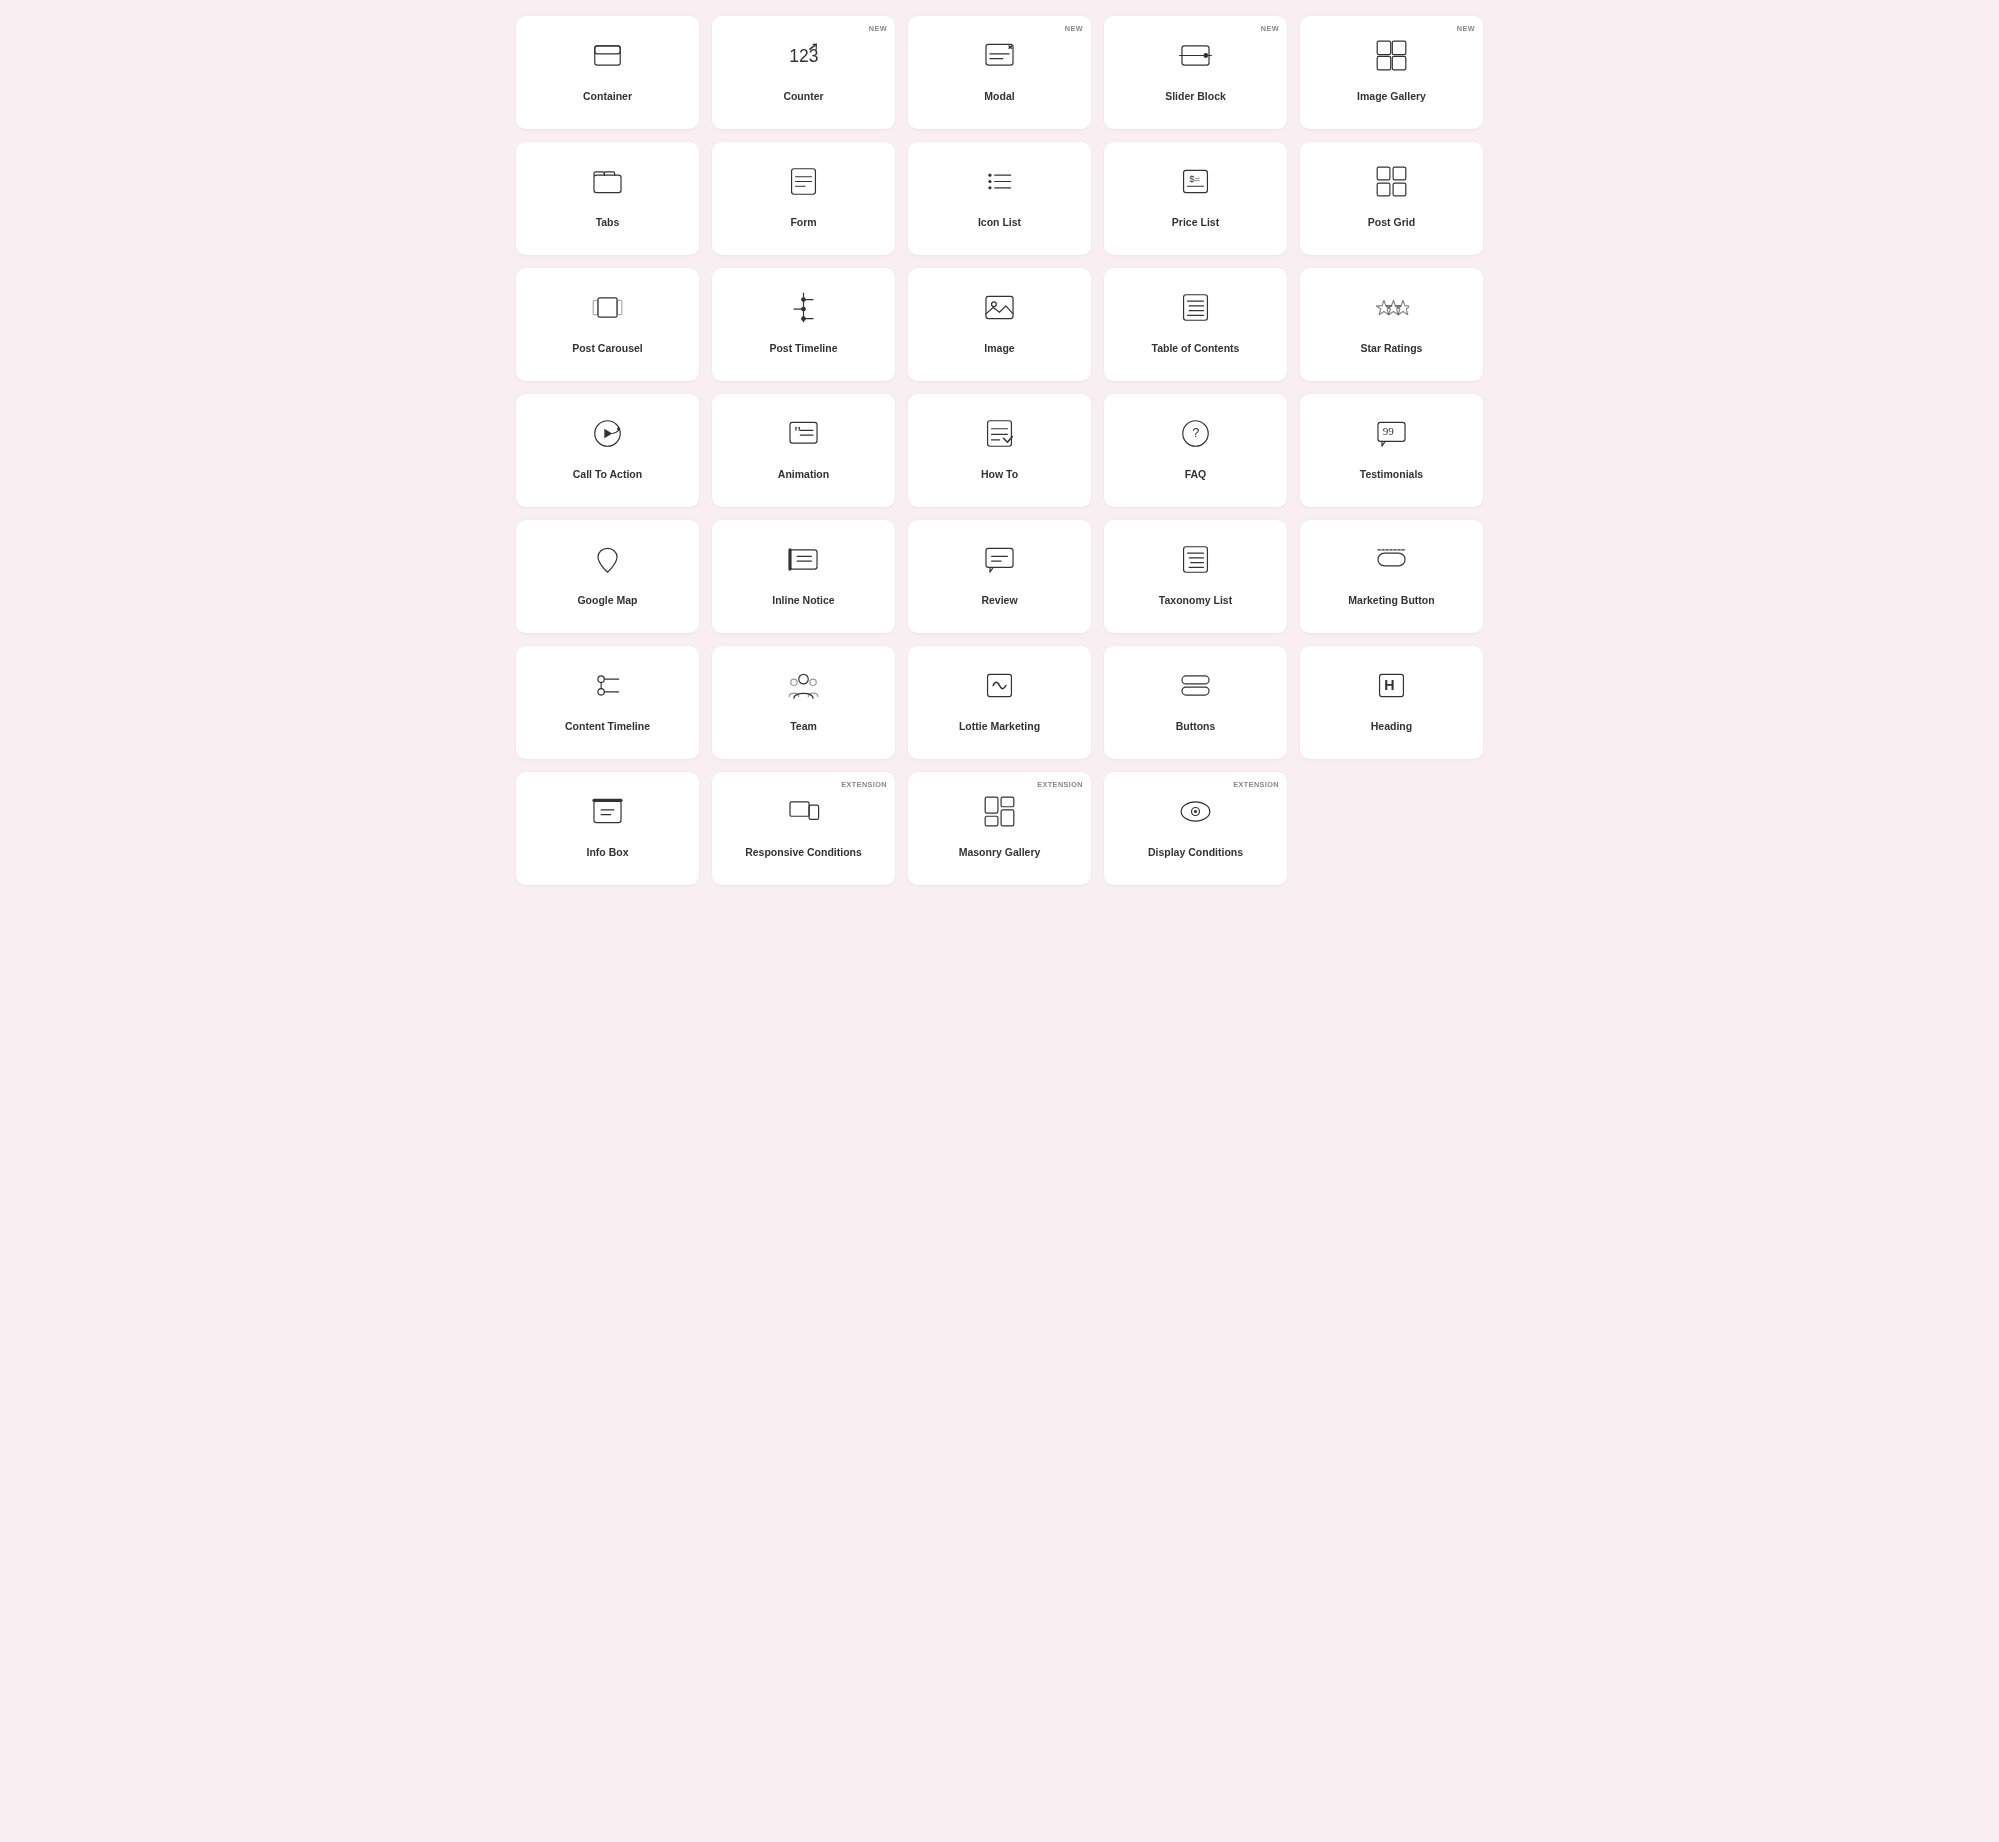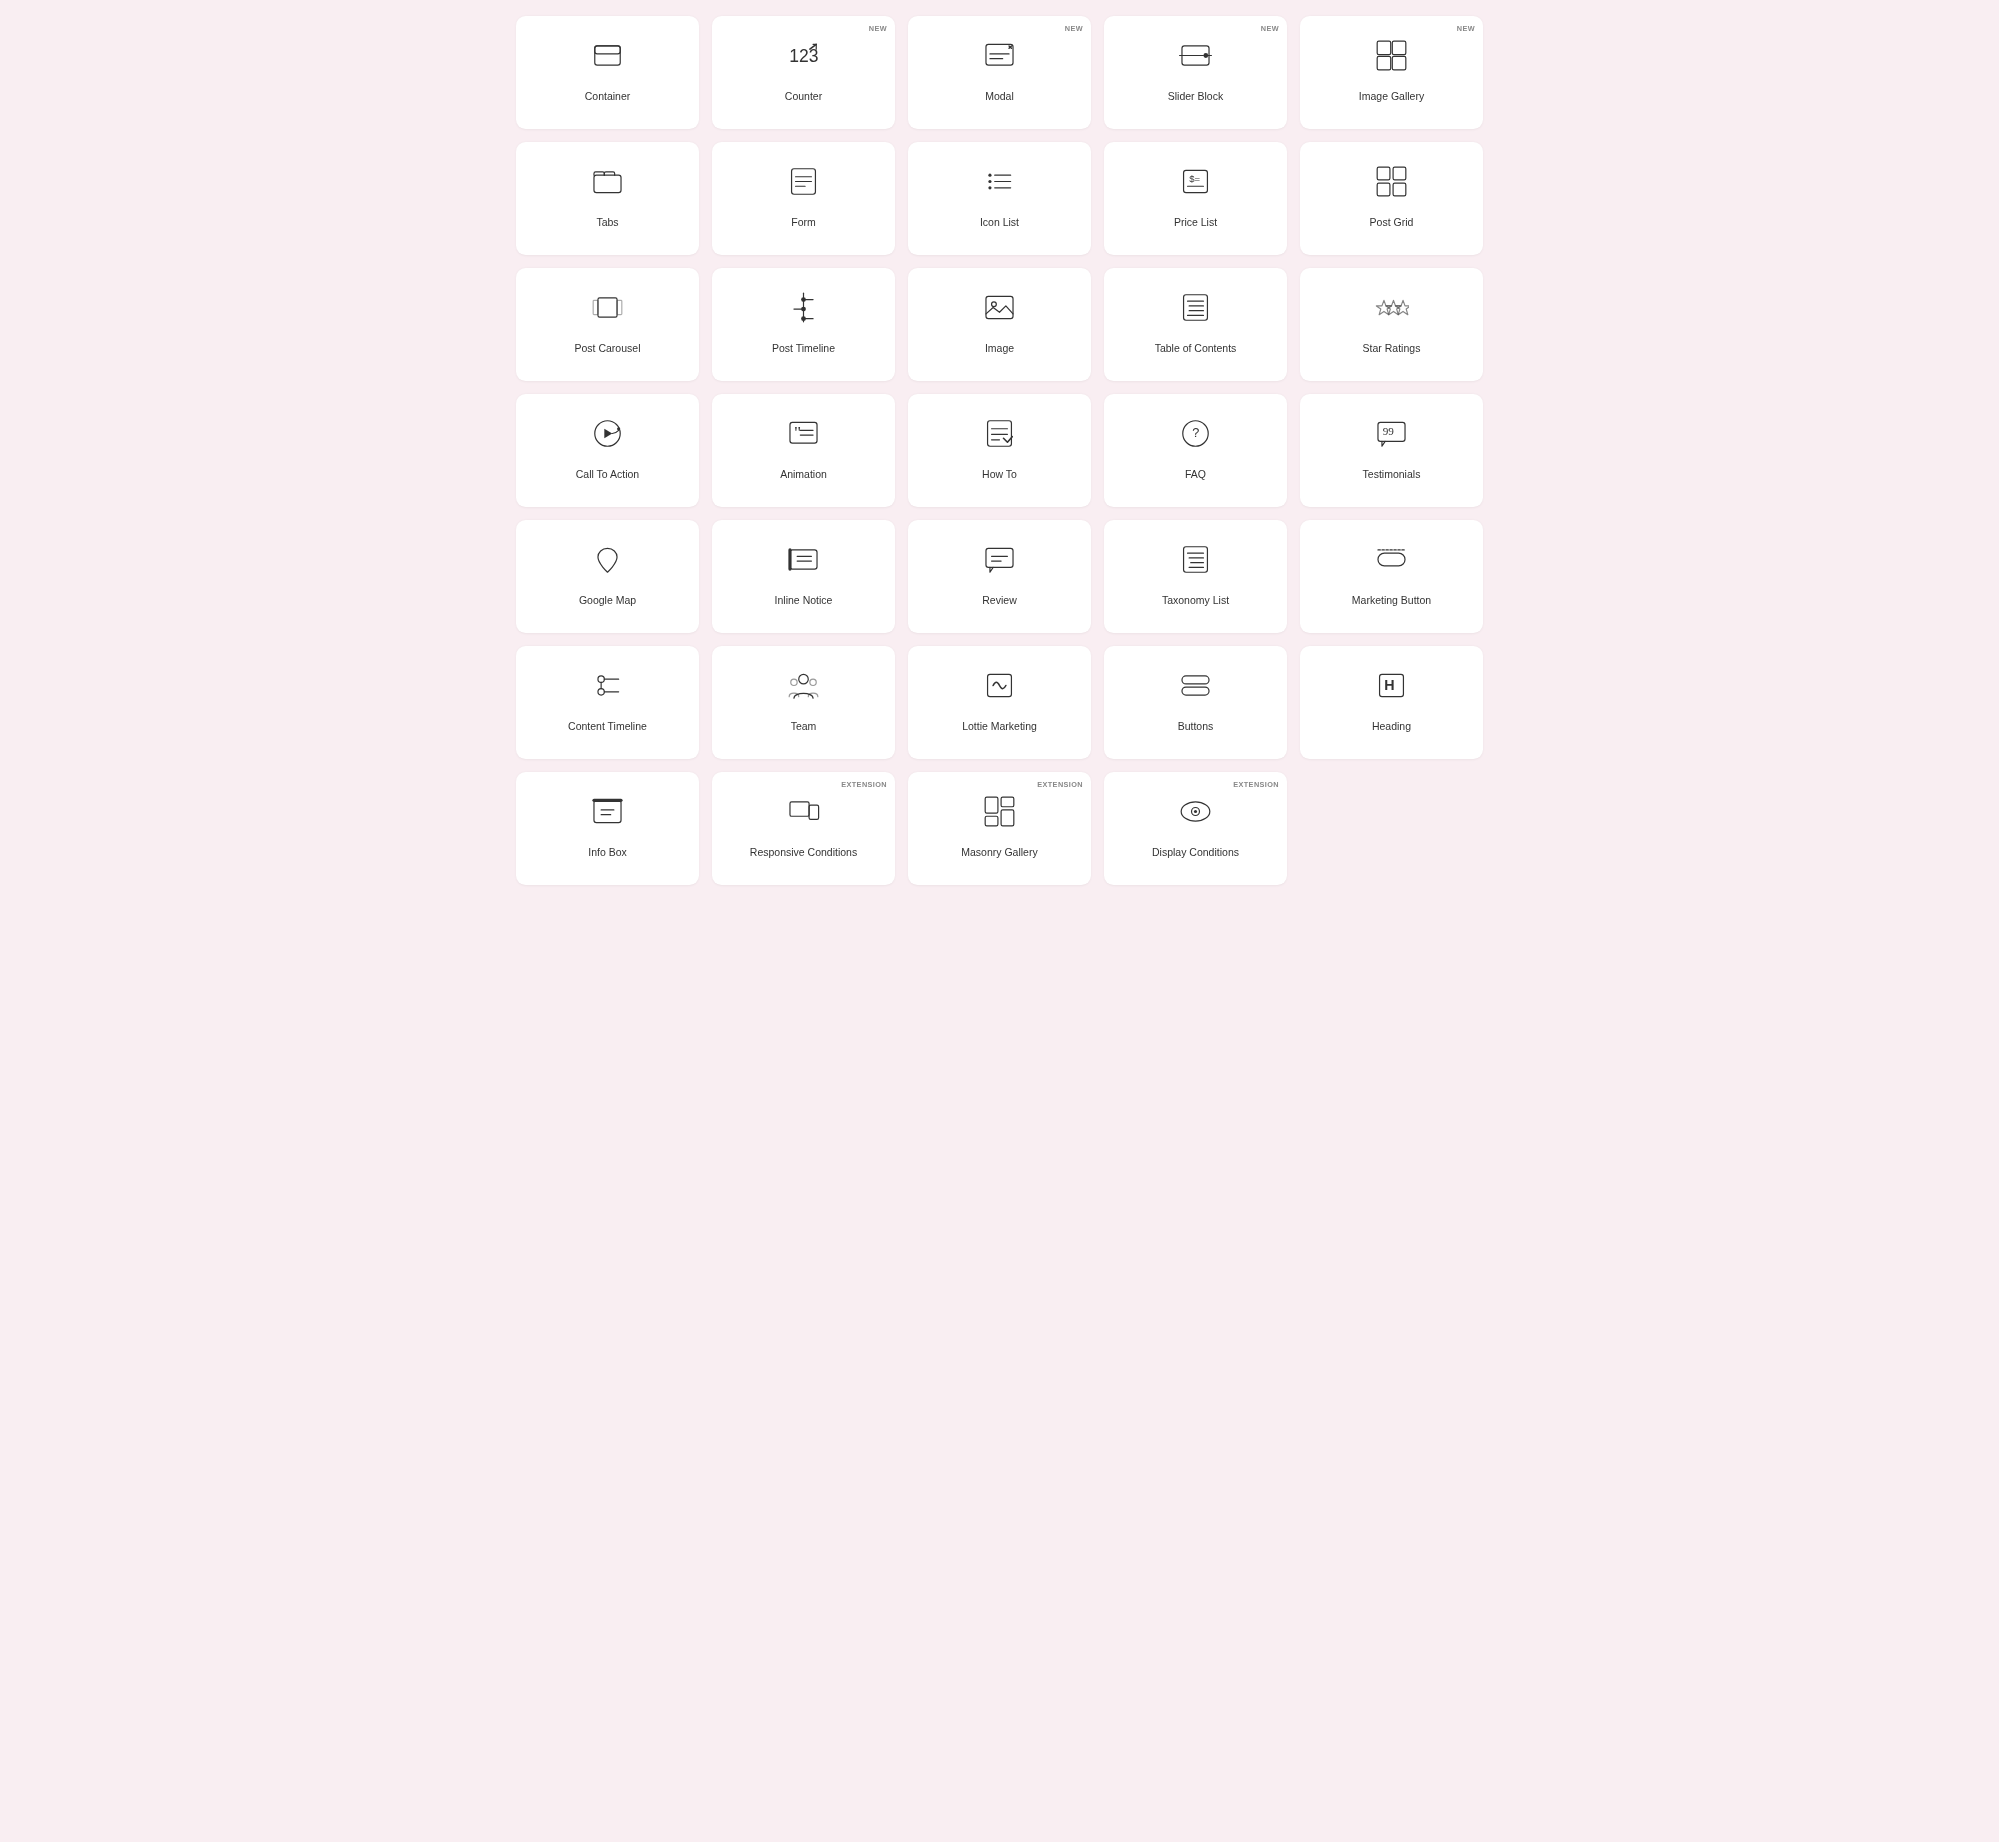--- a/index.html
+++ b/index.html
@@ -55,21 +55,21 @@
       stroke: #333;
       fill: none;
       stroke-width: 1.5;
       stroke-linecap: round;
       stroke-linejoin: round;
     }
     .card-label {
       font-size: 10.5px;
       color: #333;
       text-align: center;
-      font-weight: 400;
+      font-weight: 700;
       line-height: 1.3;
     }
   </style>
 </head>
 <body>
 
 <div class="grid">
 <div class="card">
       <div class="card-icon">
         <svg viewBox="0 0 44 44">

